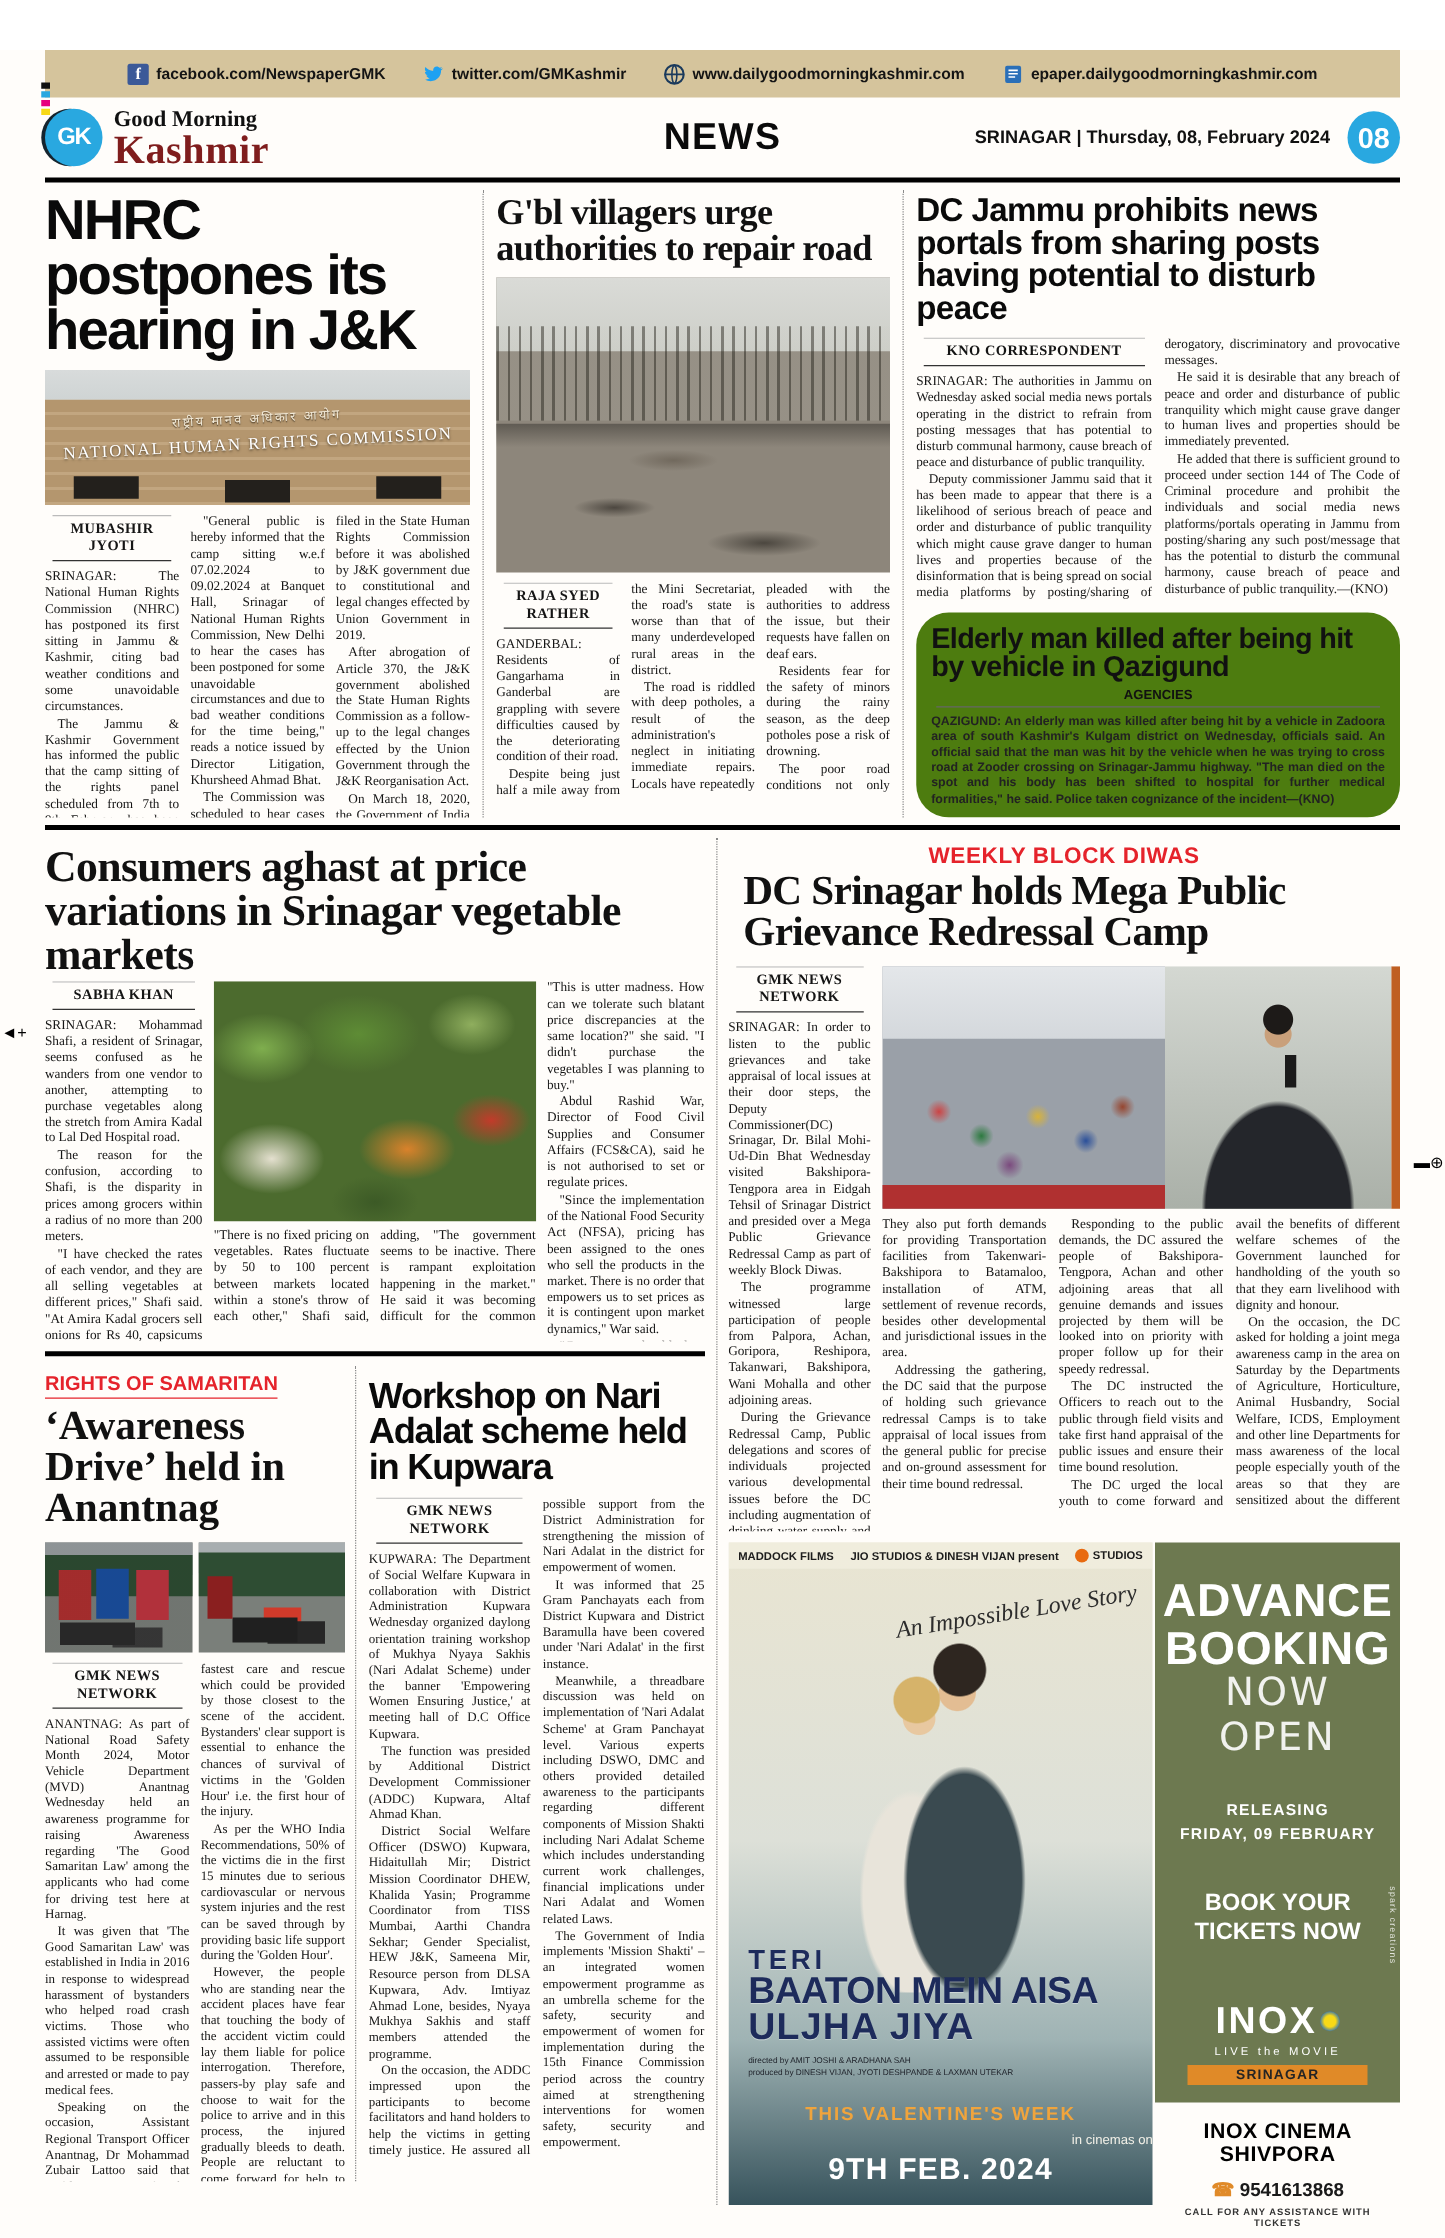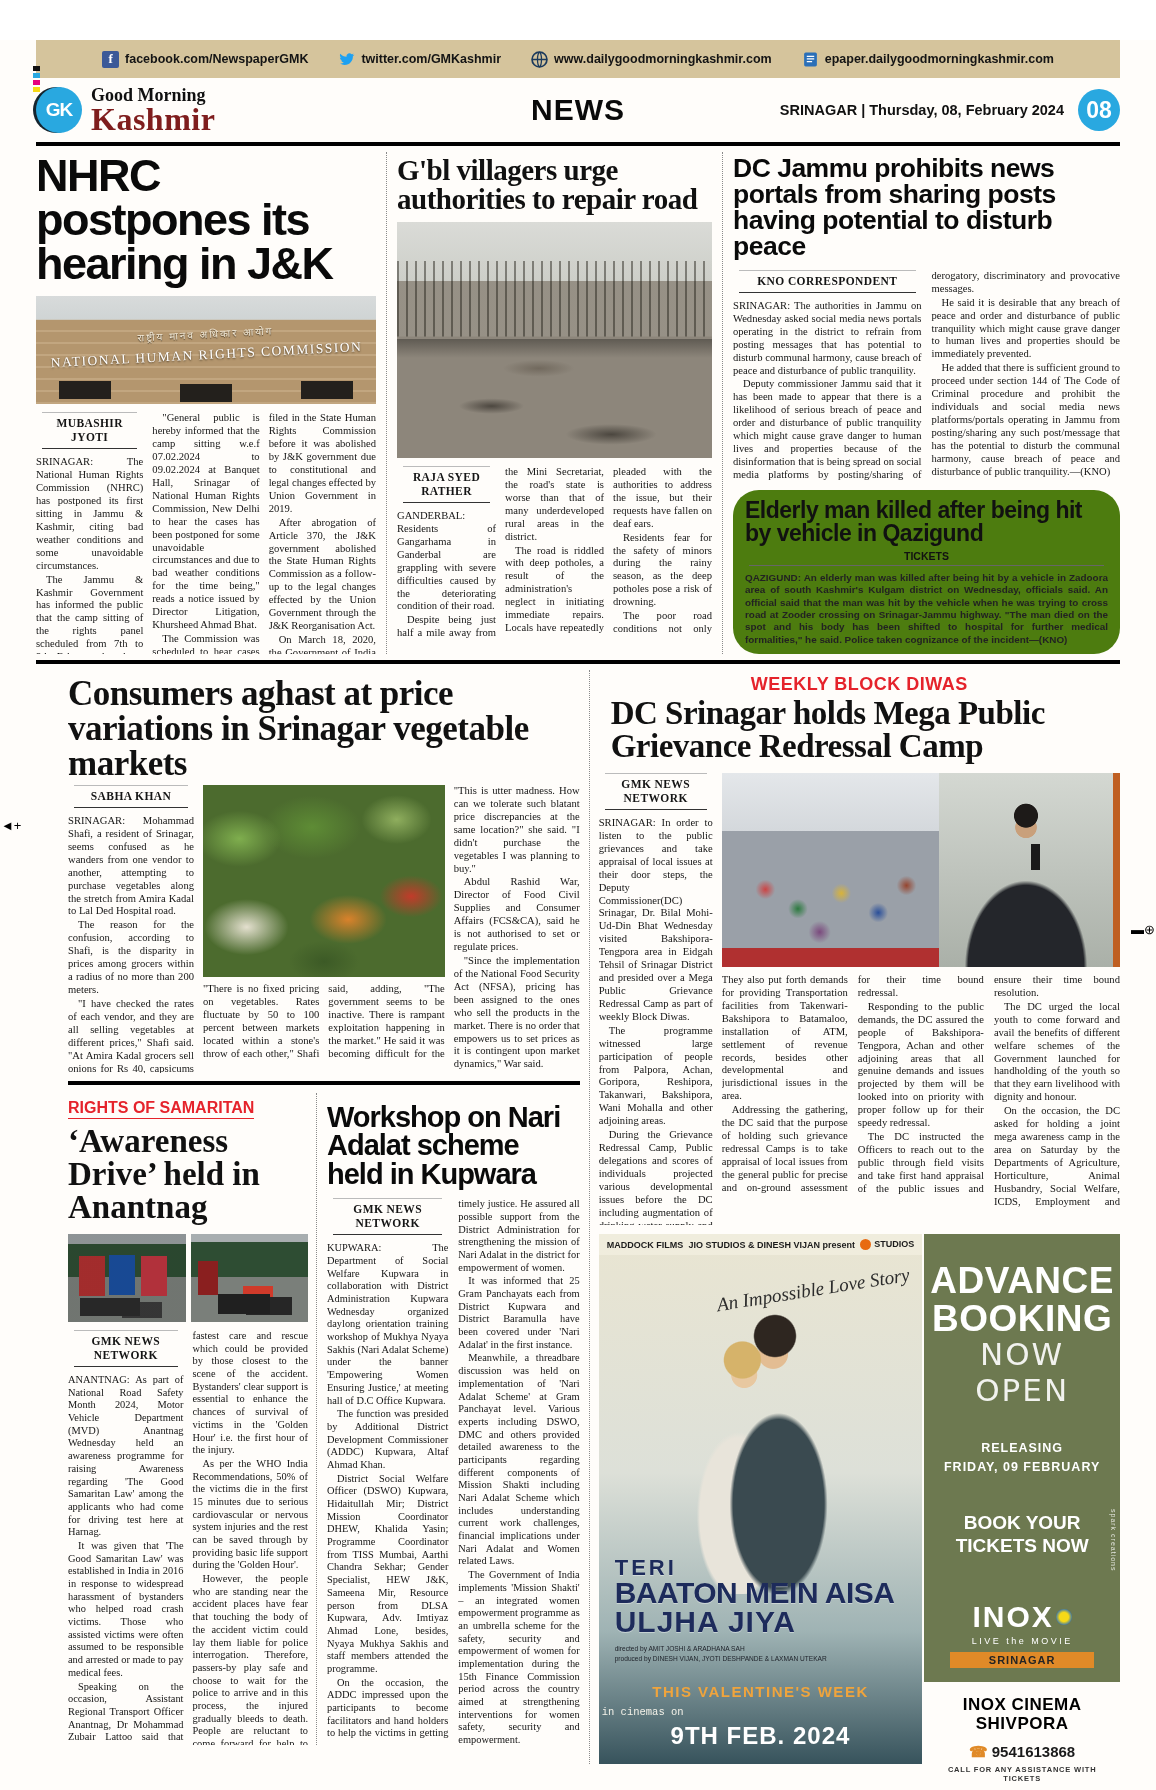--- a/index.html
+++ b/index.html
@@ -84,21 +84,21 @@
 
   .dcj-h { font-size:26.5px; letter-spacing:-0.5px; margin:4px 0 10px; }
   .cols2-dcj { columns:2; column-gap:10px; height:212px; overflow:hidden; }
   .qazi-box { margin-top:8px; background:#4d7c0f; padding:9px 12px 8px;border-radius:26px; }
   .qazi-h { font-size:23px; font-weight:bold; letter-spacing:-0.5px; line-height:1.02; margin-bottom:4px; }
   .qazi-byline { text-align:center; font-size:10.5px; font-weight:bold; border-bottom:1px solid #666; padding-bottom:3px; margin:0 4px 6px; }
   .qazi-body { font-size:9.9px; line-height:1.25; text-align:justify; font-weight:bold; color:#222; font-family:"Liberation Sans",sans-serif; }
 
   
   .main-row { margin:0 36px; display:flex; align-items:flex-start; }
-  .left-stack { width:532px;margin-left:32px; }
+  .left-stack { width:532px; }
   .right-stack { width:552px; margin-left:9px; border-left:1px dotted #8a8a8a; padding-left:9px; }
 
   .cons-h { font-size:35px; letter-spacing:-0.5px; margin:6px 0 4px; }
   .cons-sub { font-size:17.5px; color:#222; margin:2px 0 10px; font-weight:normal; }
   .cons-grid { display:grid; grid-template-columns:126px 1fr 126px; column-gap:9px; height:288px; overflow:hidden; }
   .cons-cell { overflow:hidden; height:288px; }
   .photo-veg { height:192px; margin-bottom:6px;
     background-color:#4c6b2e;
     background-image:
       radial-gradient(60px 40px at 15% 28%, #7fae4e, rgba(0,0,0,0) 70%),
@@ -184,21 +184,21 @@
       radial-gradient(circle 21px at 41% 27%, #e8c8a0 60%, rgba(0,0,0,0) 64%),
       radial-gradient(ellipse 70px 130px at 60% 70%, #3a4a50 65%, rgba(0,0,0,0) 70%),
       radial-gradient(ellipse 60px 120px at 38% 74%, #e8e4da 65%, rgba(0,0,0,0) 70%);
     background-repeat:no-repeat; }
   .movie-title { position:absolute; left:16px; bottom:128px; color:#1d2b5b; font-weight:bold; line-height:0.95; text-shadow:0 1px 0 rgba(255,255,255,0.4); }
   .mt1 { font-size:22px; letter-spacing:3px; }
   .mt2 { font-size:30px; letter-spacing:-0.5px; }
   .mt3 { font-size:30px; letter-spacing:1px; }
   .credits { position:absolute; left:16px; bottom:100px; font-size:6.6px; color:#20242c; line-height:1.5; }
   .valentine { position:absolute; left:0; right:0; bottom:64px; text-align:center; color:#f0a43c; font-weight:bold; font-size:15px; letter-spacing:1.5px; }
-  .incinemas { position:absolute; left:3px; right:0; bottom:46px; text-align:left; color:#f3f1e8; font-size:10.5px;font-family:Liberation Mono, monospace; }
+  .incinemas { position:absolute; left:3px; right:0; bottom:46px; text-align:right; color:#f3f1e8; font-size:10.5px; }
   .reldate { position:absolute; left:0; right:0; bottom:14px; text-align:center; color:#ffffff; font-weight:bold; font-size:24px; letter-spacing:1px; }
   .ad-right { flex:1; display:flex; flex-direction:column; border-left:2px solid #fffdfa; }
   .olive { background:#6d7950; color:#fff; text-align:center; padding:28px 6px 14px; flex:1; position:relative; }
   .adv1 { font-size:37px; font-weight:bold; letter-spacing:0.5px; line-height:1.02; }
   .adv2 { font-size:37px; font-weight:bold; letter-spacing:0.5px; line-height:1.02; }
   .adv3 { font-size:31px; font-weight:normal; letter-spacing:2px; color:rgba(255,255,255,0.9); line-height:1.15; font-family:"DejaVu Sans",sans-serif; }
   .releasing { margin-top:30px; font-size:12.5px; font-weight:bold; letter-spacing:1px; line-height:1.5; }
   .bookyour { margin-top:36px; font-size:19px; font-weight:bold; line-height:1.2; }
   .spark { position:absolute; right:3px; bottom:110px; writing-mode:vertical-rl; font-size:7px; letter-spacing:1px; color:rgba(255,255,255,0.8); }
   .inox { margin-top:42px; font-size:30px; font-weight:bold; letter-spacing:2px; display:flex; align-items:center; justify-content:center; gap:2px; }
@@ -312,21 +312,21 @@
       <div class="h-sans dcj-h">DC Jammu prohibits news portals from sharing posts having potential to disturb peace</div>
       <div class="bodytext cols2-dcj">
         <div class="byline">KNO CORRESPONDENT</div>
         <p class="lead">SRINAGAR: The authorities in Jammu on Wednesday asked social media news portals operating in the district to refrain from posting messages that has potential to disturb communal harmony, cause breach of peace and disturbance of public tranquility.</p>
         <p>Deputy commissioner Jammu said that it has been made to appear that there is a likelihood of serious breach of peace and order and disturbance of public tranquility which might cause grave danger to human lives and properties because of the disinformation that is being spread on social media platforms by posting/sharing of derogatory, discriminatory and provocative messages.</p>
         <p>He said it is desirable that any breach of peace and order and disturbance of public tranquility which might cause grave danger to human lives and properties should be immediately prevented.</p>
         <p>He added that there is sufficient ground to proceed under section 144 of The Code of Criminal procedure and prohibit the individuals and social media news platforms/portals operating in Jammu from posting/sharing any such post/message that has the potential to disturb the communal harmony, cause breach of peace and disturbance of public tranquility.—(KNO)</p>
       </div>
       <div class="qazi-box">
         <div class="qazi-h">Elderly man killed after being hit by vehicle in Qazigund</div>
-        <div class="qazi-byline">TICKETS</div>
+        <div class="qazi-byline">AGENCIES</div>
         <div class="qazi-body">QAZIGUND: An elderly man was killed after being hit by a vehicle in Zadoora area of south Kashmir's Kulgam district on Wednesday, officials said. An official said that the man was hit by the vehicle when he was trying to cross road at Zooder crossing on Srinagar-Jammu highway. "The man died on the spot and his body has been shifted to hospital for further medical formalities," he said. Police taken cognizance of the incident—(KNO)</div>
       </div>
     </div>
   </div>
 
   <div class="rule"></div>
 
   <div class="main-row">
 
     <div class="left-stack">

